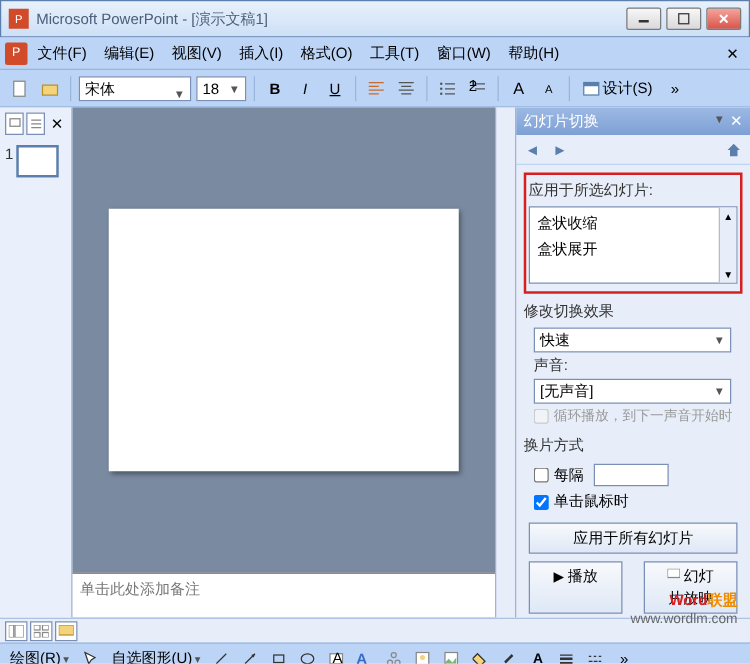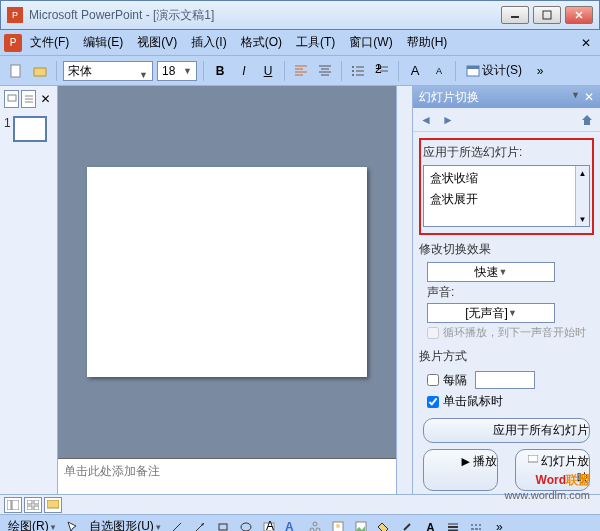--- a/index.html
+++ b/index.html
@@ -38,24 +38,24 @@
 .tp-nav .navbtn { width: 18px; height: 18px; display: flex; align-items: center; justify-content: center; color: #5a7fad; }
 .tp-body { padding: 6px; flex: 1; overflow: hidden; }
 .tp-label { color: #333; margin-bottom: 4px; }
 .tp-redbox { border: 2px solid #d62020; padding: 4px 2px 6px 2px; margin-bottom: 6px; }
 .trans-list { background: #fff; border: 1px solid #7a8fb5; padding: 2px; height: 62px; position: relative; }
 .trans-item { padding: 2px 4px; }
 .trans-scroll { position: absolute; right: 0; top: 0; bottom: 0; width: 14px; background: #e8eef9; border-left: 1px solid #bbb; display: flex; flex-direction: column; justify-content: space-between; }
 .arrow-btn { height: 14px; display: flex; align-items: center; justify-content: center; font-size: 8px; }
 .tp-section { margin-bottom: 6px; }
 .tp-field-label { margin: 2px 0 2px 8px; color: #333; }
-.tp-select { margin-left: 8px; width: 128px; height: 20px; background: #fff; border: 1px solid #7a8fb5; padding: 0 4px; display: flex; align-items: center; justify-content: center; }
+.tp-select { margin-left: 8px; width: 158px; height: 20px; background: #fff; border: 1px solid #7a8fb5; padding: 0 4px; display: flex; align-items: center; justify-content: space-between; }
 .tp-check { margin-left: 8px; display: flex; align-items: center; gap: 4px; padding: 2px 0; }
 .tp-check input { width: 12px; height: 12px; }
-.tp-btn-wide { margin: 4px 4px; padding: 3px 0; background: linear-gradient(#f7f9fc, #dee8f6); border: 1px solid #7a8fb5; border-radius: 10px; text-align: right; cursor: pointer; }
+.tp-btn-wide { margin: 4px 4px; padding: 3px 16px; background: linear-gradient(#f7f9fc, #dee8f6); border: 1px solid #7a8fb5; border-radius: 0; text-align: center; cursor: pointer; }
 .tp-btn-row { display: flex; gap: 17px; padding: 0 4px; }
 .tp-btn-row .tp-btn-wide { flex: 1; margin: 2px 0; font-size: 11px; }
 .gray-text { color: #999; font-size: 11px; margin-left: 14px; }
 .viewbar { height: 20px; background: #e8eef9; border-top: 1px solid #9ab5dc; display: flex; align-items: center; padding: 0 4px; gap: 2px; }
 .viewbtn { width: 18px; height: 16px; border: 1px solid #7a8fb5; background: #fff; display: flex; align-items: center; justify-content: center; font-size: 9px; }
 .drawbar { height: 24px; background: #bcd4f6; border-top: 1px solid #9ab5dc; display: flex; align-items: center; padding: 0 4px; gap: 3px; }
 .draw-label { padding: 0 4px; display: flex; align-items: center; gap: 2px; }
 .watermark { position: absolute; right: 10px; bottom: 30px; text-align: right; }
 .watermark .wm1 { font-size: 16px; font-weight: bold; }
 .watermark .wm1 .red { color: #d62020; }

